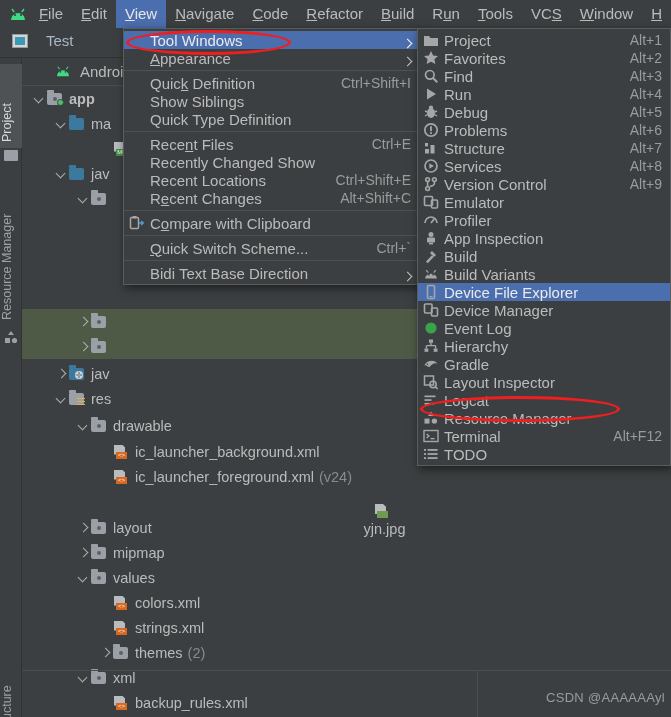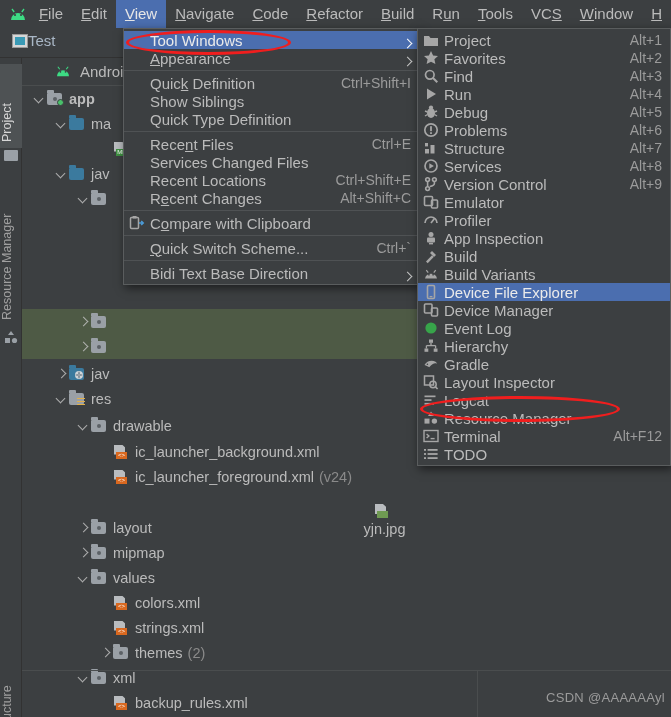--- a/index.html
+++ b/index.html
@@ -38,21 +38,21 @@
   .mn { text-decoration: underline; }
 
   
   .tabstrip {
     position: absolute; left: 0; top: 28px; width: 671px; height: 30px;
     background: #3c3f41;
     border-bottom: 1px solid #323232;
   }
   .tab-test {
     position: absolute; left: 12px; top: 4px;
-    display: flex; align-items: center; gap: 0;
+    display: flex; align-items: center; gap: 18px;
     font-size: 15px; color: #a9b7c6;
   }
   .tab-icon {
     width: 16px; height: 14px;
     background: #d6d6d6;
     border: 1px solid #9a9a9a;
     display: flex; align-items: center; justify-content: center;
   }
   .tab-icon i { display: block; width: 10px; height: 8px; background: #3a9ab5; }
 
@@ -511,21 +511,21 @@
         <span class="mlabel">Quick Type Definition</span>
       </div>
       <div class="msep"></div>
       <div class="mitem">
         <span class="micon"></span>
         <span class="mlabel">Rece<span class="mn">n</span>t Files</span>
         <span class="mkey">Ctrl+E</span>
       </div>
       <div class="mitem">
         <span class="micon"></span>
-        <span class="mlabel">Services Changed Files</span>
+        <span class="mlabel">Recently Changed Show</span>
       </div>
       <div class="mitem">
         <span class="micon"></span>
         <span class="mlabel">Recent Locations</span>
         <span class="mkey">Ctrl+Shift+E</span>
       </div>
       <div class="mitem">
         <span class="micon"></span>
         <span class="mlabel">R<span class="mn">e</span>cent Changes</span>
         <span class="mkey">Alt+Shift+C</span>

